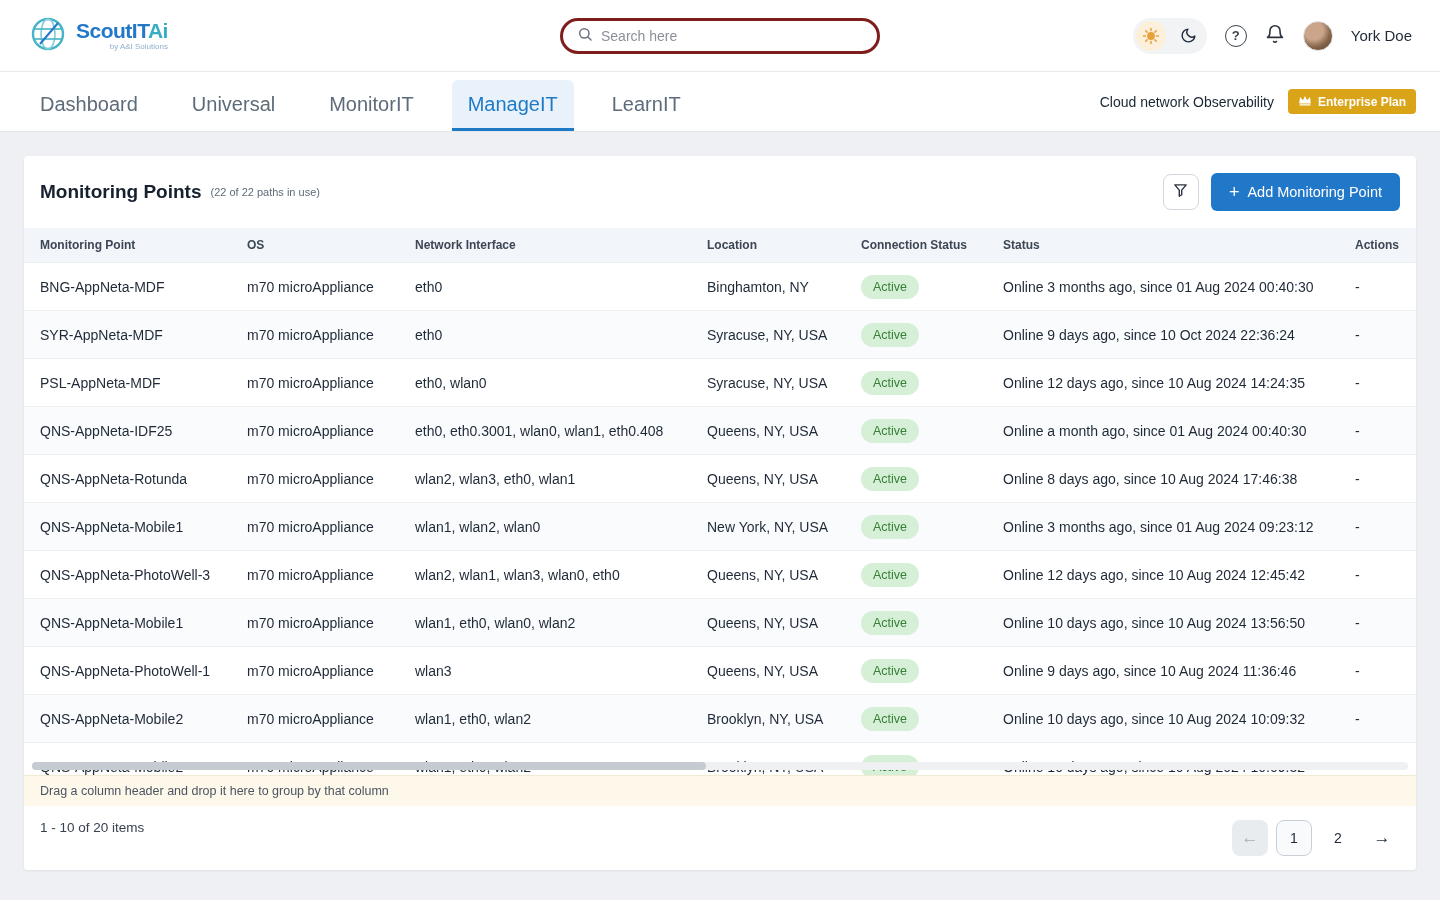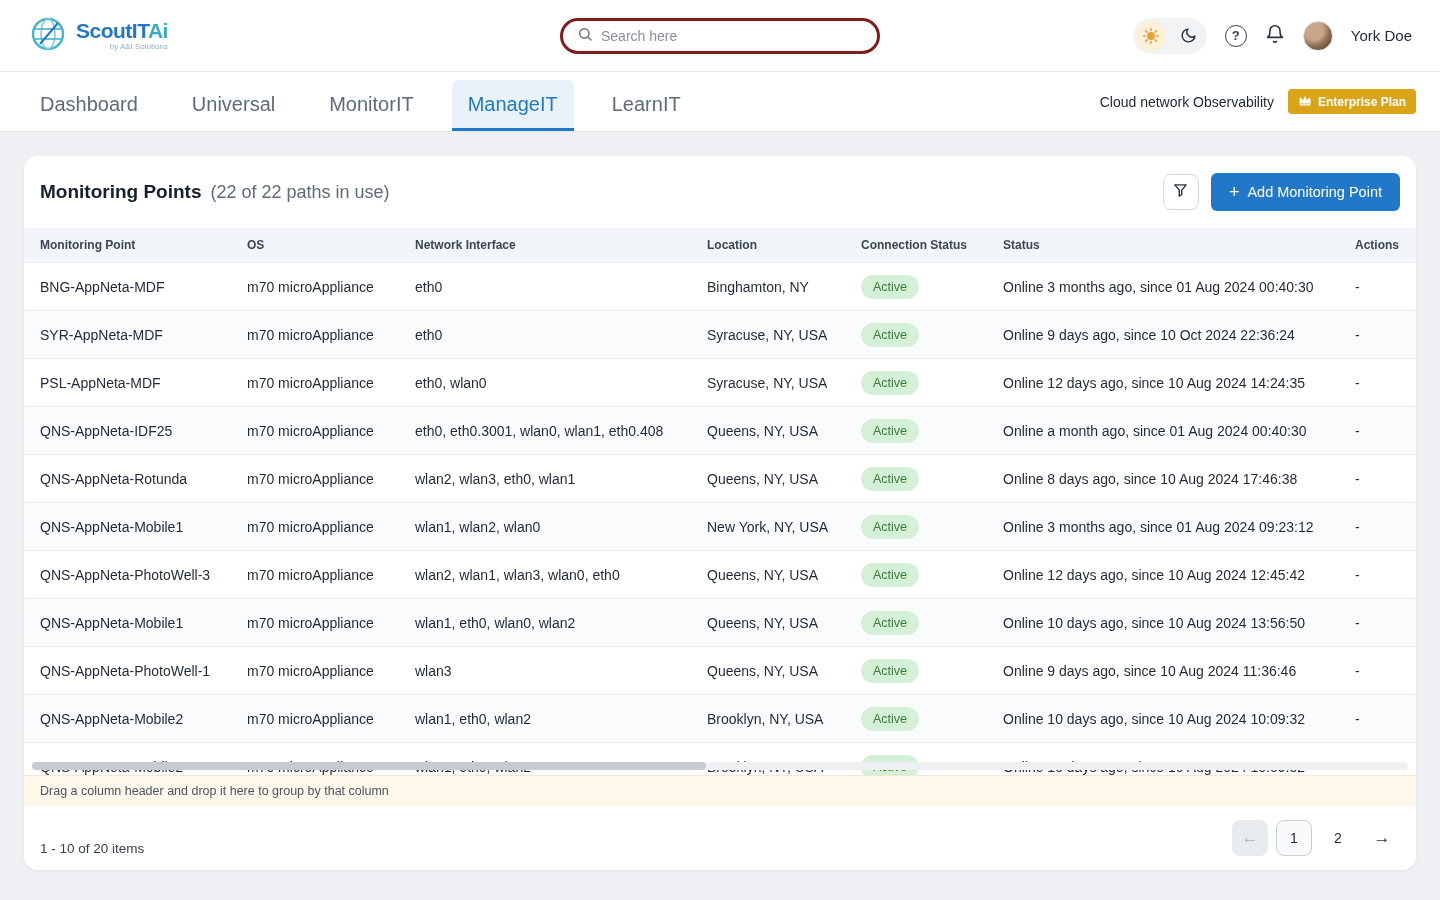--- a/index.html
+++ b/index.html
@@ -70,28 +70,28 @@
   .nav-right { margin-left: auto; display: flex; align-items: center; gap: 14px; }
   .nav-right-text { font-size: 14px; color: #1a2633; }
   .plan-badge {
     background: #d9a418; color: #fff; font-size: 12px; font-weight: 700;
     border-radius: 4px; padding: 5px 10px; display: flex; align-items: center; gap: 6px;
     cursor: pointer;
   }
 
   
   .card {
-    margin: 24px; background: #fff; border-radius: 14px;
+    margin: 24px; background: #fff; border-radius: 4px;
     box-shadow: 0 1px 3px rgba(20,30,40,.07); overflow: hidden;
   }
   .card-header {
     padding: 17px 16px; display: flex; align-items: center;
   }
   .card-title { font-size: 19px; font-weight: 700; color: #16202e; }
-  .card-subtitle { font-size: 18px; color: #5f6b7a; margin-left: 9px; }
+  .card-subtitle { font-size: 11px; color: #5f6b7a; margin-left: 9px; }
   .card-actions { margin-left: auto; display: flex; align-items: center; gap: 12px; }
   .filter-btn {
     width: 36px; height: 36px; background: #fff; border: 1px solid #d3d8de;
     border-radius: 8px; display: flex; align-items: center; justify-content: center; cursor: pointer;
   }
   .add-btn {
     height: 38px; background: #2178c9; color: #fff; border: none; border-radius: 6px;
     font-size: 14.5px; font-family: inherit; padding: 0 18px; display: flex; align-items: center;
     gap: 8px; cursor: pointer;
   }
@@ -119,21 +119,21 @@
     background: #eef0f2; border-radius: 4px;
   }
   .hscroll-thumb { width: 49%; height: 100%; background: #c6cbd1; border-radius: 4px; cursor: grab; }
 
   
   .group-bar {
     background: #fdf8e9; padding: 8px 16px; font-size: 12.5px; font-weight: 400;
     color: #4b5563; border-top: 1px solid #f1ead2;
   }
   .pagination {
-    display: flex; align-items: flex-end; padding: 14px 16px; background: #fff;
+    display: flex; align-items: flex-start; padding: 14px 16px; background: #fff;
   }
   .page-summary { font-size: 13.5px; color: #374151; }
   .pager { margin-left: auto; display: flex; align-items: center; gap: 8px; }
   .pg-btn {
     min-width: 36px; height: 36px; border-radius: 8px; border: none; background: transparent;
     font-size: 14px; font-family: inherit; color: #1f2937; display: flex;
     align-items: center; justify-content: center; cursor: pointer;
   }
   .pg-btn.prev { background: #e9ecef; color: #a7adb4; font-size: 17px; cursor: default; }
   .pg-btn.page-current { border: 1px solid #c9cfd6; background: #f8fafc; }

